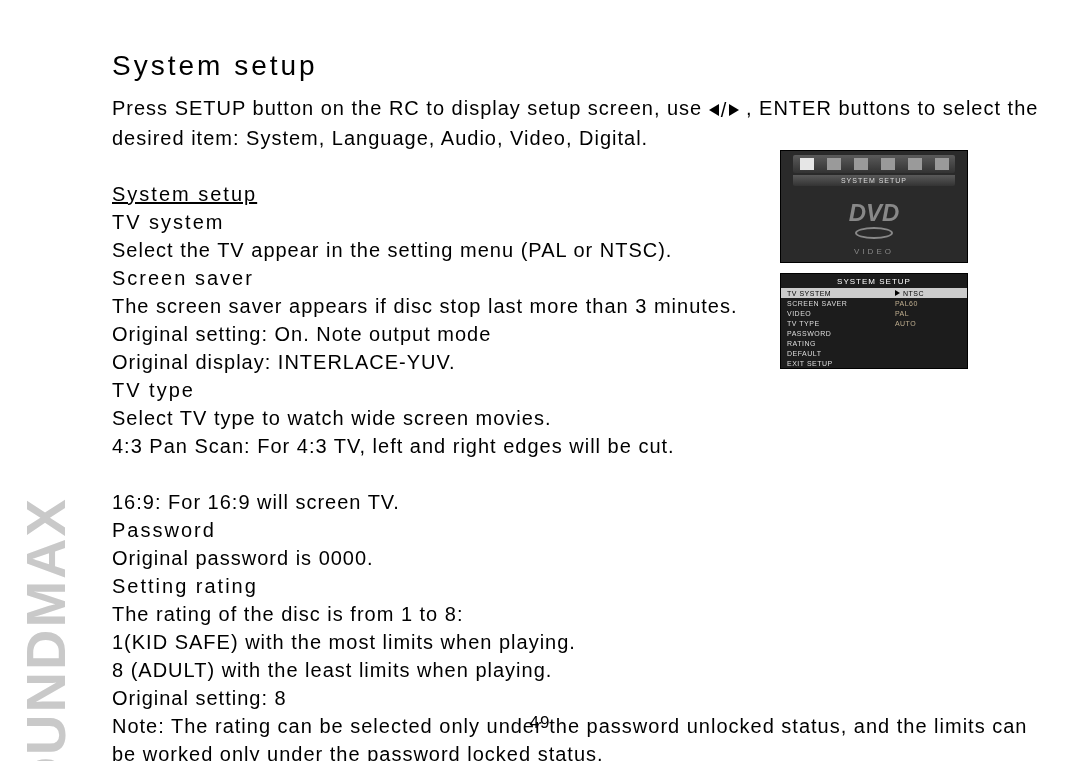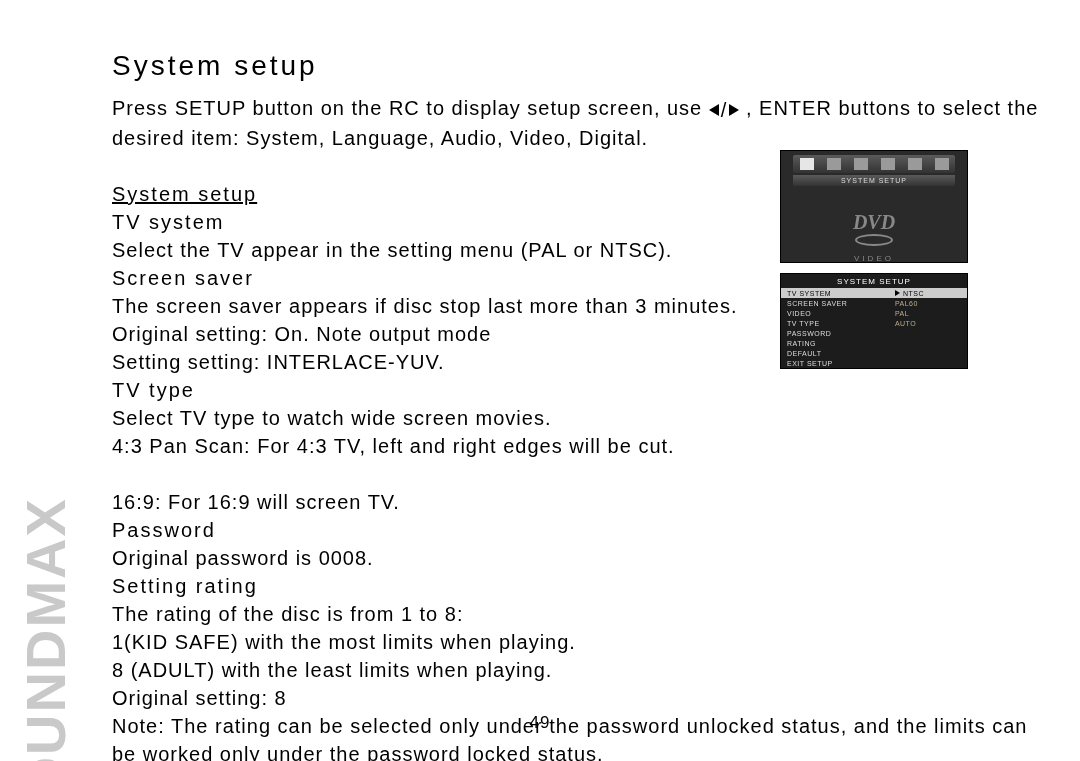--- a/index.html
+++ b/index.html
@@ -124,26 +124,25 @@
   }
   .fig1 .dvd-logo {
     position: absolute;
     top: 48px;
     left: 0;
     right: 0;
     text-align: center;
     color: #888;
   }
   .fig1 .dvd-logo .dvd-word {
-    font-size: 20px;
+    font-size: 24px;
     font-weight: 900;
     font-style: italic;
     letter-spacing: 0;
-    font-family: Liberation Serif, serif;
-    margin-top: 12px;
+    font-family: Liberation Sans, sans-serif;
   }
   .fig1 .dvd-logo .dvd-disc {
     display: inline-block;
     width: 34px;
     height: 8px;
     border: 2px solid #888;
     border-radius: 50%/50%;
     position: relative;
     top: -2px;
     margin-top: -2px;
@@ -248,30 +247,30 @@
       <br><br>
 
       <span class="sub-title">System setup</span><br>
 
       <span class="bold-ish">TV system</span><br>
       <span>Select the TV appear in the setting menu (PAL or NTSC).</span><br>
 
       <span class="bold-ish">Screen saver</span><br>
       <span>The screen saver appears if disc stop last more than 3 minutes.</span><br>
       <span>Original setting: On. Note output mode</span><br>
-      <span>Setting setting: INTERLACE-YUV.</span><br>
+      <span>Original display: INTERLACE-YUV.</span><br>
 
       <span class="bold-ish">TV type</span><br>
       <span>Select TV type to watch wide screen movies.</span><br>
       <span>4:3 Pan Scan: For 4:3 TV, left and right edges will be cut.</span><br>
       <br>
       <span>16:9: For 16:9 will screen TV.</span><br>
 
       <span class="bold-ish">Password</span><br>
-      <span>Original password is 0008.</span><br>
+      <span>Original password is 0000.</span><br>
 
       <span class="bold-ish">Setting rating</span><br>
       <span>The rating of the disc is from 1 to 8:</span><br>
       <span>1(KID SAFE) with the most limits when playing.</span><br>
       <span>8 (ADULT) with the least limits when playing.</span><br>
       <span>Original setting: 8</span><br>
 
       <span>Note: The rating can be selected only under the password unlocked status, and the limits can be worked only under the password locked status.</span><br>
 
       <span class="bold-ish">Load default</span>

